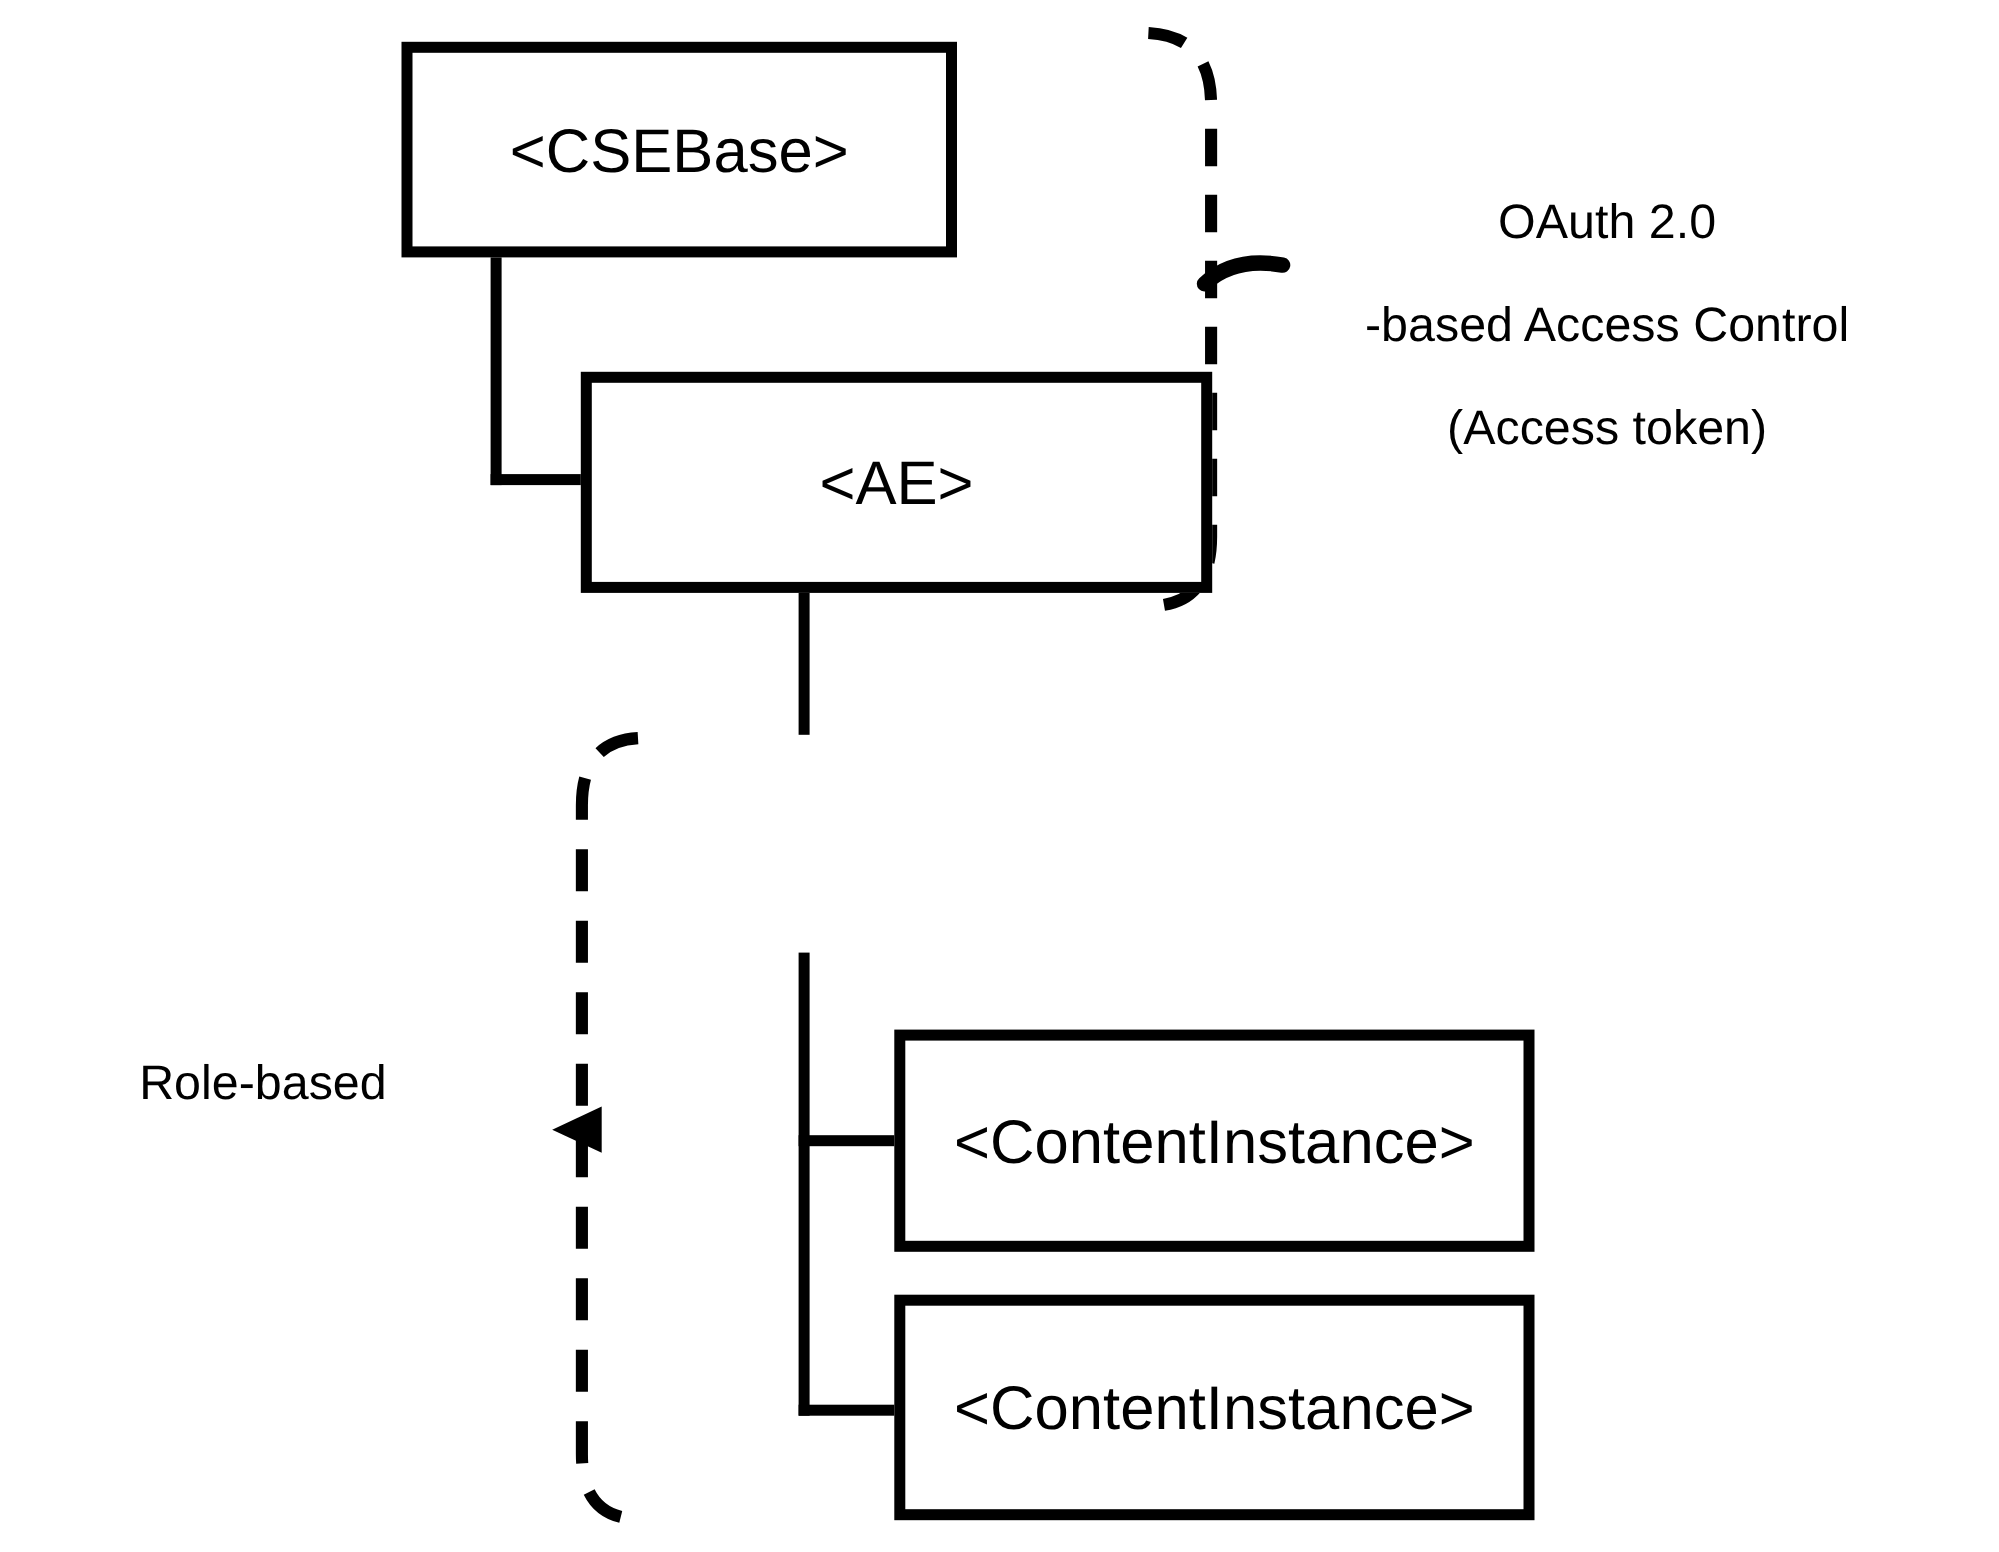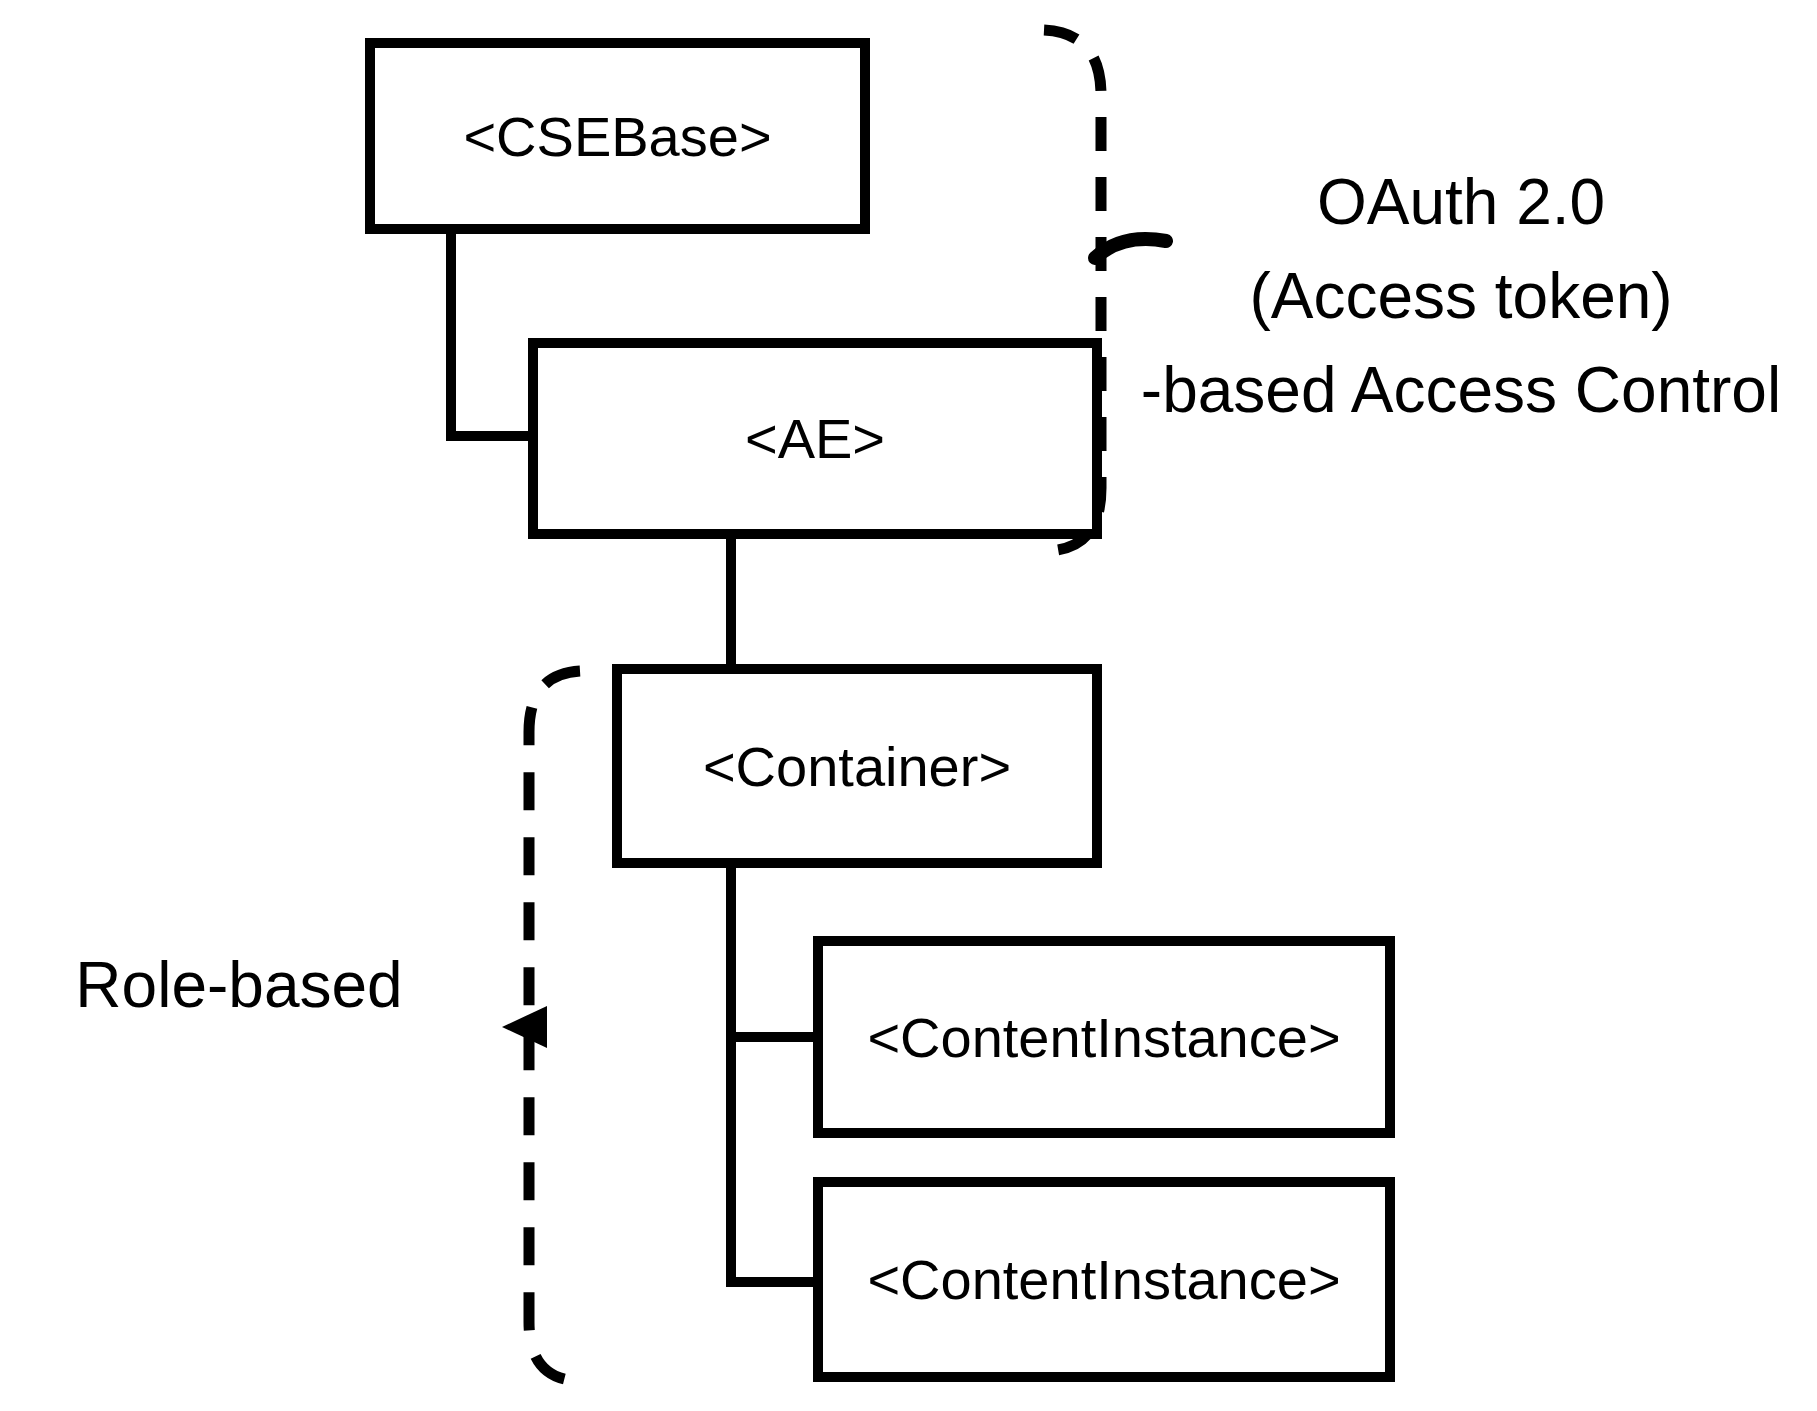--- a/index.html
+++ b/index.html
@@ -37,21 +37,21 @@
   }
   #brace-svg {
     position: absolute;
     left: 0;
     top: 0;
     z-index: 1;
   }
   .annotation {
     position: absolute;
     text-align: center;
-    font-size: 64px;
+    font-size: 44px;
     line-height: 94px;
     white-space: nowrap;
     z-index: 2;
   }
   
   #node-csebase      { left: 365px; top:  38px; width: 505px; height: 196px; }
   #node-ae           { left: 528px; top: 338px; width: 574px; height: 201px; }
   #node-container    { left: 612px; top: 664px; width: 490px; height: 204px; }
   #node-ci1          { left: 813px; top: 936px; width: 582px; height: 202px; }
   #node-ci2          { left: 813px; top: 1177px; width: 582px; height: 205px; }
@@ -88,35 +88,32 @@
   </svg>
 
   <div class="node" id="node-csebase">
     <span>&lt;CSEBase&gt;</span>
   </div>
 
   <div class="node" id="node-ae">
     <span>&lt;AE&gt;</span>
   </div>
 
-  <div class="node" id="node-container">
-    <span>&lt;Container&gt;</span>
-  </div>
 
   <div class="node" id="node-ci1">
     <span>&lt;ContentInstance&gt;</span>
   </div>
 
   <div class="node" id="node-ci2">
     <span>&lt;ContentInstance&gt;</span>
   </div>
 
   <div class="annotation" id="label-oauth">
     <div>OAuth 2.0</div>
+    <div>-based Access Control</div>
     <div>(Access token)</div>
-    <div>-based Access Control</div>
   </div>
 
   <div class="annotation" id="label-role">
     <div>Role-based</div>
   </div>
 
 </div>
 
 </body></html>

